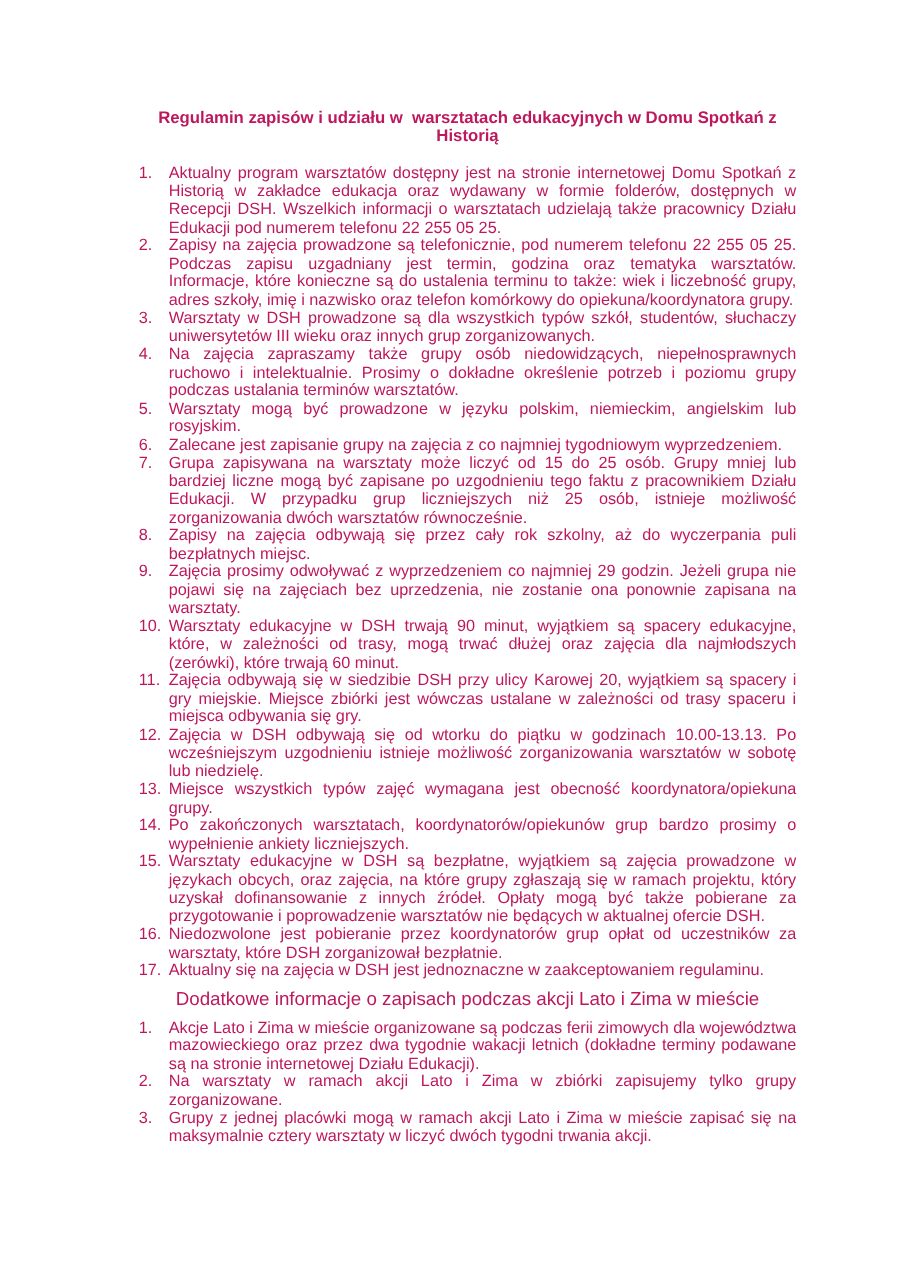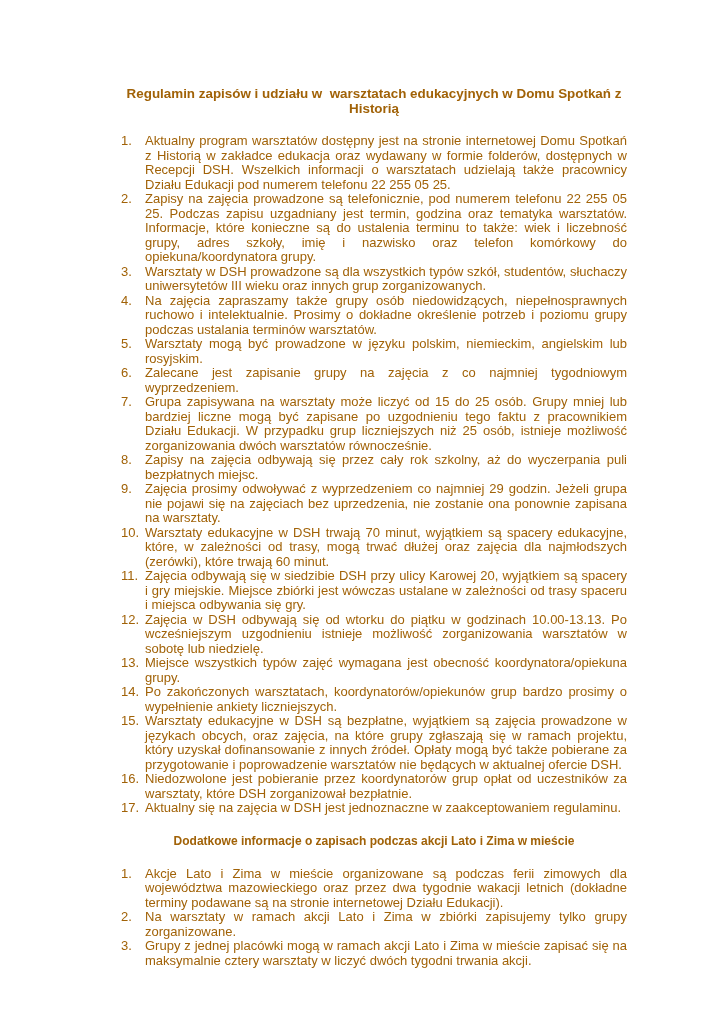--- a/index.html
+++ b/index.html
@@ -10,53 +10,53 @@
   .page {
     position: relative;
     width: 724px;
     height: 1024px;
     box-sizing: border-box;
     background: #ffffff;
     padding: 86px 79px 0 103px;
     font-family: "Liberation Sans", sans-serif;
     font-size: 13px;
     line-height: 14.5px;
-    color: #a16207;
+    color: #be185d;
     overflow: hidden;
   }
   .doc-title {
     font-size: 13.4px;
     font-weight: bold;
     text-align: center;
     margin: 0 0 15px 0;
     white-space: pre-wrap;
     line-height: 15px;
   }
   ol.num-list {
     list-style: none;
-    margin: 18px;
+    margin: 8px;
     padding: 0;
     counter-reset: n;
   }
   ol.num-list > li {
     counter-increment: n;
     position: relative;
     padding-left: 24px;
     text-align: justify;
   }
   ol.num-list > li::before {
     content: counter(n) ".";
     position: absolute;
     left: 0;
     top: 0;
     text-align: left;
   }
   .section-heading {
-    font-size: 12px;
-    font-weight: bold;
+    font-size: 15px;
+    font-weight: normal;
     text-align: center;
     margin: 7px 0 0 0;
     line-height: 15px;
   }
 </style>
 </head>
 <body>
 
 <div class="page">
 
@@ -65,21 +65,21 @@
   <ol class="num-list">
     <li>Aktualny program warsztatów dostępny jest na stronie internetowej Domu Spotkań z Historią w zakładce edukacja oraz wydawany w formie folderów, dostępnych w Recepcji DSH. Wszelkich informacji o warsztatach udzielają także pracownicy Działu Edukacji pod numerem telefonu 22 255 05 25.</li>
     <li>Zapisy na zajęcia prowadzone są telefonicznie, pod numerem telefonu 22 255 05 25. Podczas zapisu uzgadniany jest termin, godzina oraz tematyka warsztatów. Informacje, które konieczne są do ustalenia terminu to także: wiek i liczebność grupy, adres szkoły, imię i nazwisko oraz telefon komórkowy do opiekuna/koordynatora grupy.</li>
     <li>Warsztaty w DSH prowadzone są dla wszystkich typów szkół, studentów, słuchaczy uniwersytetów III wieku oraz innych grup zorganizowanych.</li>
     <li>Na zajęcia zapraszamy także grupy osób niedowidzących, niepełnosprawnych ruchowo i intelektualnie. Prosimy o dokładne określenie potrzeb i poziomu grupy podczas ustalania terminów warsztatów.</li>
     <li>Warsztaty mogą być prowadzone w języku polskim, niemieckim, angielskim lub rosyjskim.</li>
     <li>Zalecane jest zapisanie grupy na zajęcia z co najmniej tygodniowym wyprzedzeniem.</li>
     <li>Grupa zapisywana na warsztaty może liczyć od 15 do 25 osób. Grupy mniej lub bardziej liczne mogą być zapisane po uzgodnieniu tego faktu z pracownikiem Działu Edukacji. W przypadku grup liczniejszych niż 25 osób, istnieje możliwość zorganizowania dwóch warsztatów równocześnie.</li>
     <li>Zapisy na zajęcia odbywają się przez cały rok szkolny, aż do wyczerpania puli bezpłatnych miejsc.</li>
     <li>Zajęcia prosimy odwoływać z wyprzedzeniem co najmniej 29 godzin. Jeżeli grupa nie pojawi się na zajęciach bez uprzedzenia, nie zostanie ona ponownie zapisana na warsztaty.</li>
-    <li>Warsztaty edukacyjne w DSH trwają 70 minut, wyjątkiem są spacery edukacyjne, które, w zależności od trasy, mogą trwać dłużej oraz zajęcia dla najmłodszych (zerówki), które trwają 60 minut.</li>
+    <li>Warsztaty edukacyjne w DSH trwają 90 minut, wyjątkiem są spacery edukacyjne, które, w zależności od trasy, mogą trwać dłużej oraz zajęcia dla najmłodszych (zerówki), które trwają 60 minut.</li>
     <li>Zajęcia odbywają się w siedzibie DSH przy ulicy Karowej 20, wyjątkiem są spacery i gry miejskie. Miejsce zbiórki jest wówczas ustalane w zależności od trasy spaceru i miejsca odbywania się gry.</li>
     <li>Zajęcia w DSH odbywają się od wtorku do piątku w godzinach 10.00-13.13. Po wcześniejszym uzgodnieniu istnieje możliwość zorganizowania warsztatów w sobotę lub niedzielę.</li>
     <li>Miejsce wszystkich typów zajęć wymagana jest obecność koordynatora/opiekuna grupy.</li>
     <li>Po zakończonych warsztatach, koordynatorów/opiekunów grup bardzo prosimy o wypełnienie ankiety liczniejszych.</li>
     <li>Warsztaty edukacyjne w DSH są bezpłatne, wyjątkiem są zajęcia prowadzone w językach obcych, oraz zajęcia, na które grupy zgłaszają się w ramach projektu, który uzyskał dofinansowanie z innych źródeł. Opłaty mogą być także pobierane za przygotowanie i poprowadzenie warsztatów nie będących w aktualnej ofercie DSH.</li>
     <li>Niedozwolone jest pobieranie przez koordynatorów grup opłat od uczestników za warsztaty, które DSH zorganizował bezpłatnie.</li>
     <li>Aktualny się na zajęcia w DSH jest jednoznaczne w zaakceptowaniem regulaminu.</li>
   </ol>
 
   <h2 class="section-heading">Dodatkowe informacje o zapisach podczas akcji Lato i Zima w mieście</h2>

